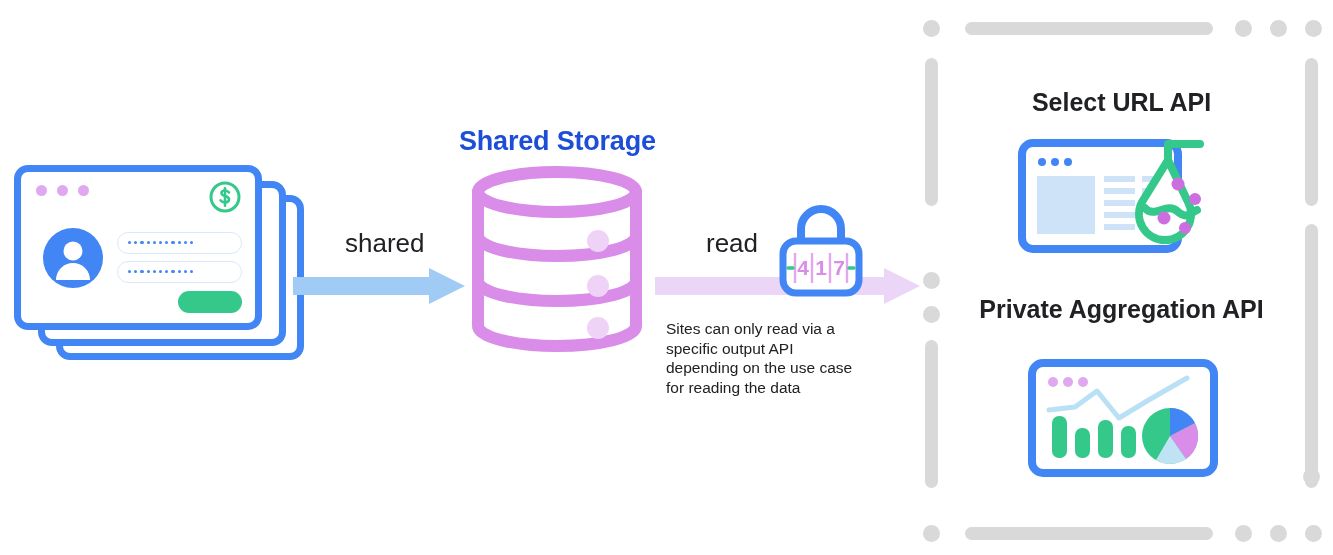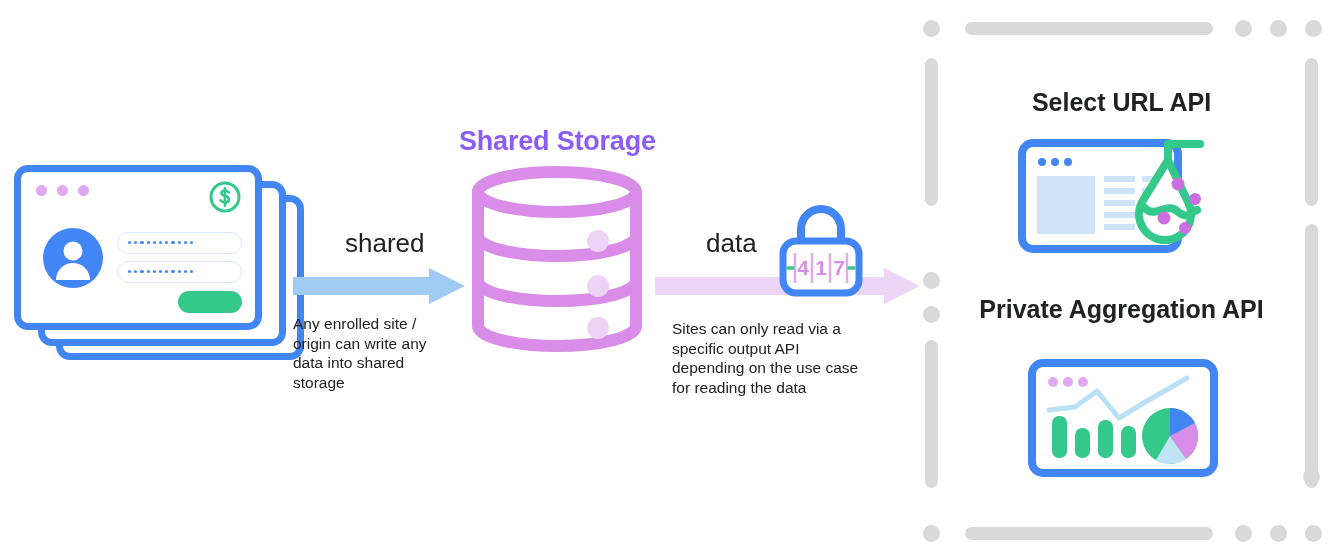--- a/index.html
+++ b/index.html
@@ -3,33 +3,33 @@
 <meta charset="utf-8">
 <style>
   html,body{margin:0;padding:0;background:#ffffff;}
   body{width:1333px;height:555px;position:relative;overflow:hidden;
        font-family:"Liberation Sans","DejaVu Sans",sans-serif;color:#202124;}
   .stage{position:absolute;inset:0;}
 
   .abs{position:absolute;}
 
   
-  .title-bold{font-weight:700;color:#8b5cf6;letter-spacing:-0.2px;text-align:center;}
+  .title-bold{font-weight:700;color:#1d4ed8;letter-spacing:-0.2px;text-align:center;}
   .shared-title{left:459px;top:126px;font-size:27px;}
   .api-title{font-size:25px;font-weight:700;color:#202124;text-align:center;width:433px;}
   .api-title.one{left:905px;top:88px;}
   .api-title.two{left:905px;top:295px;}
 
   .arrow-label{font-size:26px;color:#202124;}
   .label-write{left:345px;top:228px;}
   .label-read{left:706px;top:228px;}
 
   .caption{font-size:15.5px;line-height:19.5px;color:#202124;white-space:pre-line;}
   .cap-write{left:293px;top:314px;width:180px;}
-  .cap-read{left:666px;top:319px;width:240px;margin-left:6px;}
+  .cap-read{left:666px;top:319px;width:240px;}
 
   
   .win-stack{left:14px;top:165px;width:290px;height:195px;}
   .win{position:absolute;border:7px solid #4285f4;border-radius:14px;background:#fff;
        box-sizing:border-box;}
   .win.back2{left:42px;top:30px;width:248px;height:165px;}
   .win.back1{left:24px;top:16px;width:248px;height:165px;}
   .win.front{left:0px;top:0px;width:248px;height:165px;}
   .win .bar-dots{position:absolute;left:15px;top:13px;display:flex;gap:10px;}
   .win .bar-dots i{width:11px;height:11px;border-radius:50%;background:#e0a8f0;display:block;}
@@ -119,39 +119,35 @@
         </div>
       </div>
       <div class="greenbtn"></div>
     </div>
   </div>
 
   <div class="abs arrow-label label-write">shared</div>
   <svg class="abs arrow-write" width="172" height="40" viewBox="0 0 172 40">
     <path d="M0 11h136V2l36 18-36 18v-9H0z" fill="#9fcbf5"></path>
   </svg>
-  <div class="abs caption cap-write">Any enrolled site /
-origin can write any
-data into shared
-storage</div>
 
   <div class="abs shared-title title-bold">Shared Storage</div>
   <svg class="abs cyl" viewBox="0 0 174 186">
     <g fill="none" stroke="#d98ce8" stroke-width="12" stroke-linecap="round">
       <ellipse cx="87" cy="26" rx="79" ry="20"></ellipse>
       <path d="M8 26v134a79 20 0 0 0 158 0V26"></path>
       <path d="M8 70a79 20 0 0 0 158 0"></path>
       <path d="M8 115a79 20 0 0 0 158 0"></path>
     </g>
     <circle cx="128" cy="75" r="11" fill="#efd3f7"></circle>
     <circle cx="128" cy="120" r="11" fill="#efd3f7"></circle>
     <circle cx="128" cy="162" r="11" fill="#efd3f7"></circle>
   </svg>
 
-  <div class="abs arrow-label label-read">data</div>
+  <div class="abs arrow-label label-read">read</div>
   <svg class="abs arrow-read" width="265" height="40" viewBox="0 0 265 40">
     <path d="M0 11h229V2l36 18-36 18v-9H0z" fill="#ecd6f7"></path>
   </svg>
   <div class="abs caption cap-read">Sites can only read via a
 specific output API
 depending on the use case
 for reading the data</div>
 
   <svg class="abs lock" viewBox="0 0 84 96">
     <path d="M22 42V28a20 20 0 0 1 40 0v14" fill="none" stroke="#4285f4" stroke-width="8" stroke-linecap="round"></path>

